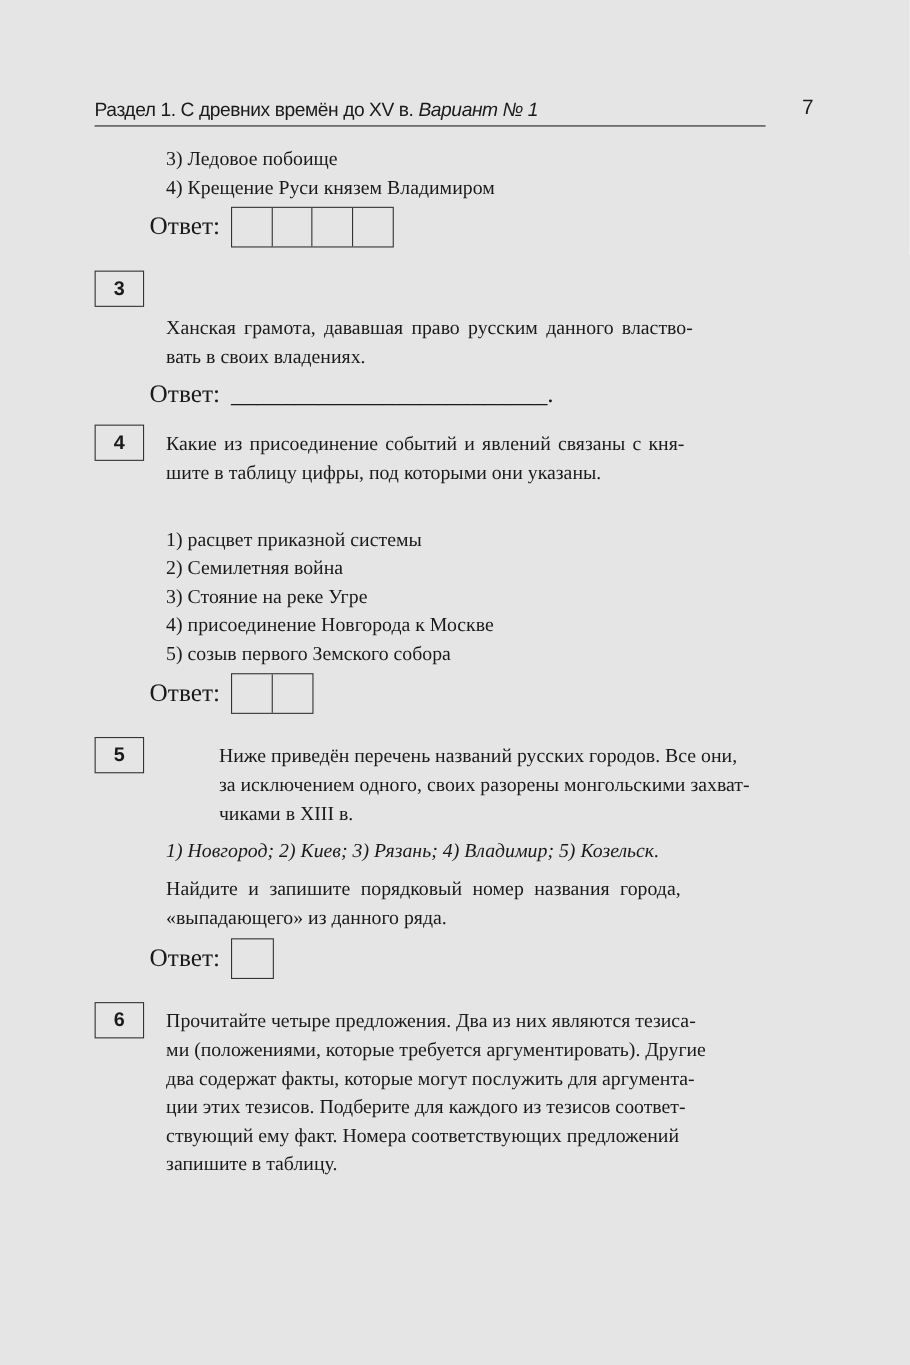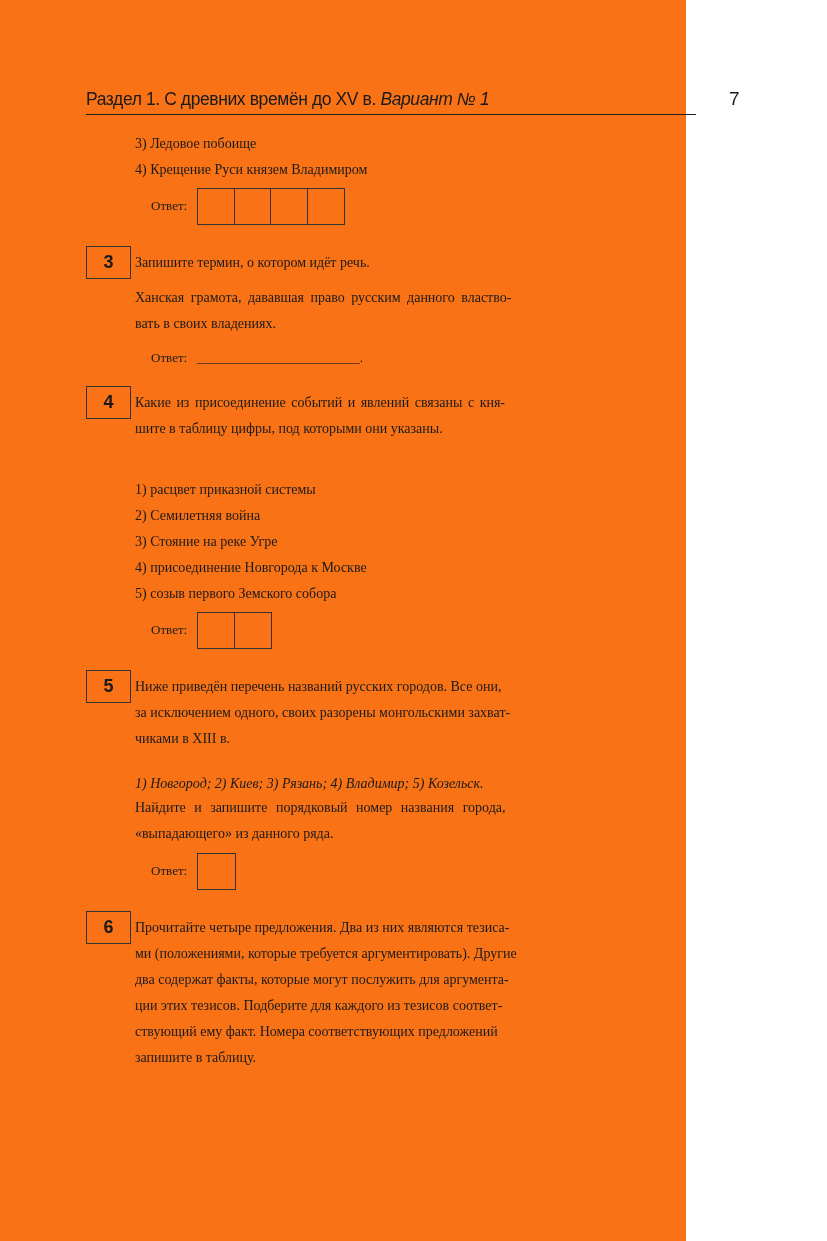--- a/index.html
+++ b/index.html
@@ -1,49 +1,49 @@
 <!DOCTYPE html>
 <html><head>
 <meta charset="utf-8">
 <style>
   html, body { margin: 0; padding: 0; background: #ffffff; }
   body { width: 827px; height: 1241px; position: relative; overflow: hidden; color: #1a1a1a; }
-  .page { position: absolute; left: 0; top: 0; width: 686px; height: 1241px; background: #f97316; }
+  .page { position: absolute; left: 0; top: 0; width: 827px; height: 1241px; background: #e5e5e5; }
 
   .running-head {
     position: absolute; left: 86px; top: 88px; width: 610px; height: 26px;
     border-bottom: 1.3px solid #222;
     font-family: "Liberation Sans", sans-serif; font-size: 17.5px; letter-spacing: -0.4px;
     line-height: 22px; white-space: nowrap;
   }
   .running-head .it { font-style: italic; }
   .page-num {
     position: absolute; left: 729px; top: 88px;
     font-family: "Liberation Sans", sans-serif; font-size: 19px; line-height: 22px;
   }
 
   .body-text {
-    position: absolute; left: 135px; width: 591px;
-    font-family: "Liberation Serif", serif; font-size: 14px; line-height: 26px;
+    position: absolute; left: 151px; width: 591px;
+    font-family: "Liberation Serif", serif; font-size: 18px; line-height: 26px;
     color: #1a1a1a;
   }
   .justify { text-align: justify; text-align-last: left; }
   .line { display: block; white-space: nowrap; }
   .italic { font-style: italic; }
 
   .task-num {
     position: absolute; left: 86px; width: 45px; height: 33px;
     border: 1.3px solid #333; box-sizing: border-box;
     font-family: "Liberation Sans", sans-serif; font-weight: bold; font-size: 18px;
     display: flex; align-items: center; justify-content: center;
   }
 
   .answer-row {
-    position: absolute; left: 151px; height: 38px; display: flex; align-items: center;
-    font-family: "Liberation Serif", serif; font-size: 13px;
+    position: absolute; left: 136px; height: 38px; display: flex; align-items: center;
+    font-family: "Liberation Serif", serif; font-size: 23px;
   }
   .answer-label { margin-right: 10px; }
   .cells { display: flex; border: 1.3px solid #333; height: 37px; box-sizing: border-box; }
   .cell { width: 36.5px; height: 100%; box-sizing: border-box; border-right: 1.3px solid #333; }
   .cell:last-child { border-right: none; }
   .blank-line { display: inline-block; white-space: nowrap; }
 </style>
 </head>
 <body>
 
@@ -63,23 +63,20 @@
     <span class="answer-label">Ответ:</span>
     <div class="cells">
       <div class="cell"></div>
       <div class="cell"></div>
       <div class="cell"></div>
       <div class="cell"></div>
     </div>
   </div>
 
   <div class="task-num" style="top:246px;">3</div>
-  <div class="body-text" style="top:250px;">
-    <span class="line">Запишите термин, о котором идёт речь.</span>
-  </div>
   <div class="body-text justify" style="top:285px;">
     <span class="line" style="word-spacing:3px;">Ханская грамота, дававшая право русским данного властво-</span>
     <span class="line">вать в своих владениях.</span>
   </div>
   <div class="answer-row" style="top:339px;">
     <span class="answer-label">Ответ:</span>
     <span class="blank-line">_________________________.</span>
   </div>
 
   <div class="task-num" style="top:386px;">4</div>
@@ -96,26 +93,26 @@
   </div>
   <div class="answer-row" style="top:611px;">
     <span class="answer-label">Ответ:</span>
     <div class="cells">
       <div class="cell"></div>
       <div class="cell"></div>
     </div>
   </div>
 
   <div class="task-num" style="top:670px;">5</div>
-  <div class="body-text" style="top:674px;">
+  <div class="body-text" style="top:674px;margin-left:48px;">
     <span class="line">Ниже приведён перечень названий русских городов. Все они,</span>
     <span class="line">за исключением одного, своих разорены монгольскими захват-</span>
     <span class="line">чиками в XIII в.</span>
   </div>
-  <div class="body-text italic" style="top:760px;margin-top:11px;">
+  <div class="body-text italic" style="top:760px;">
     <span class="line">1) Новгород; 2) Киев; 3) Рязань; 4) Владимир; 5) Козельск.</span>
   </div>
   <div class="body-text" style="top:795px;">
     <span class="line" style="word-spacing:5px;">Найдите и запишите порядковый номер названия города,</span>
     <span class="line">«выпадающего» из данного ряда.</span>
   </div>
   <div class="answer-row" style="top:852px;">
     <span class="answer-label">Ответ:</span>
     <div class="cells">
       <div class="cell"></div>

